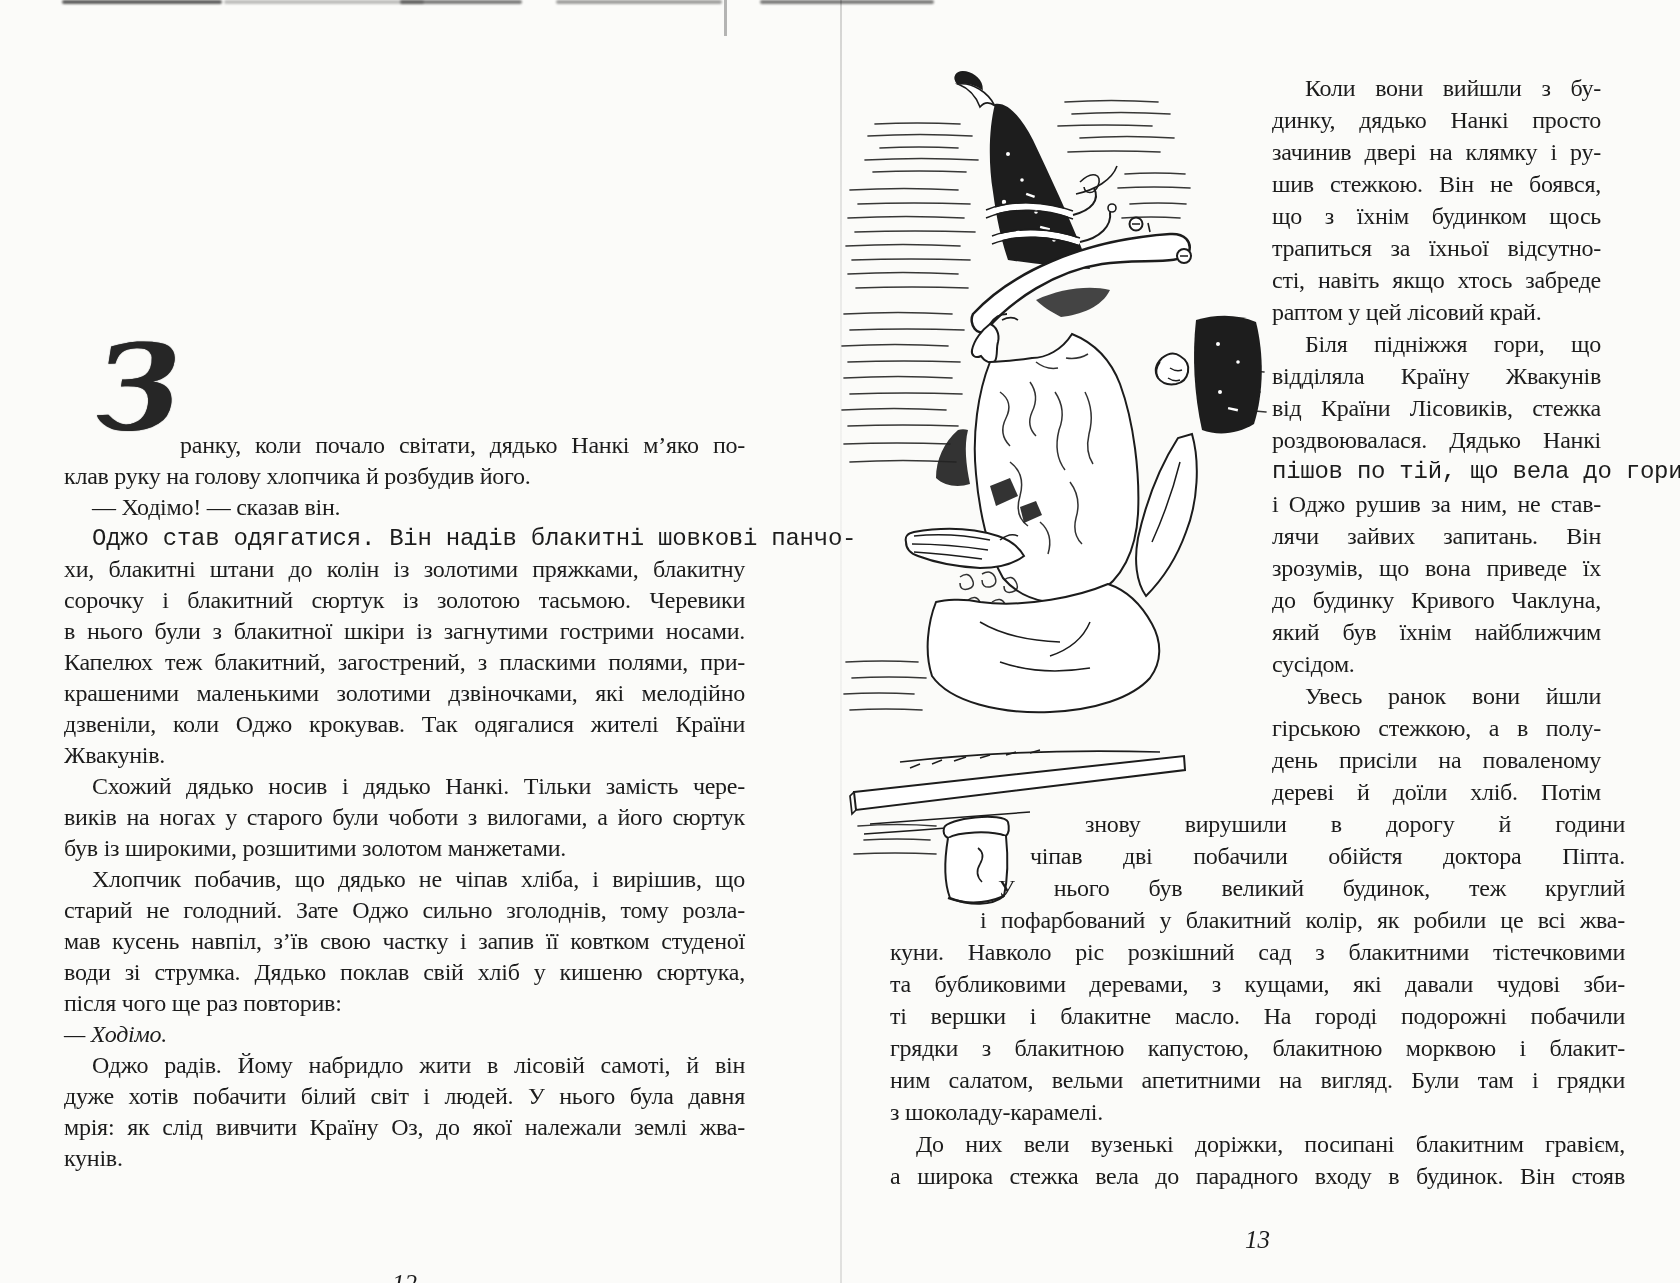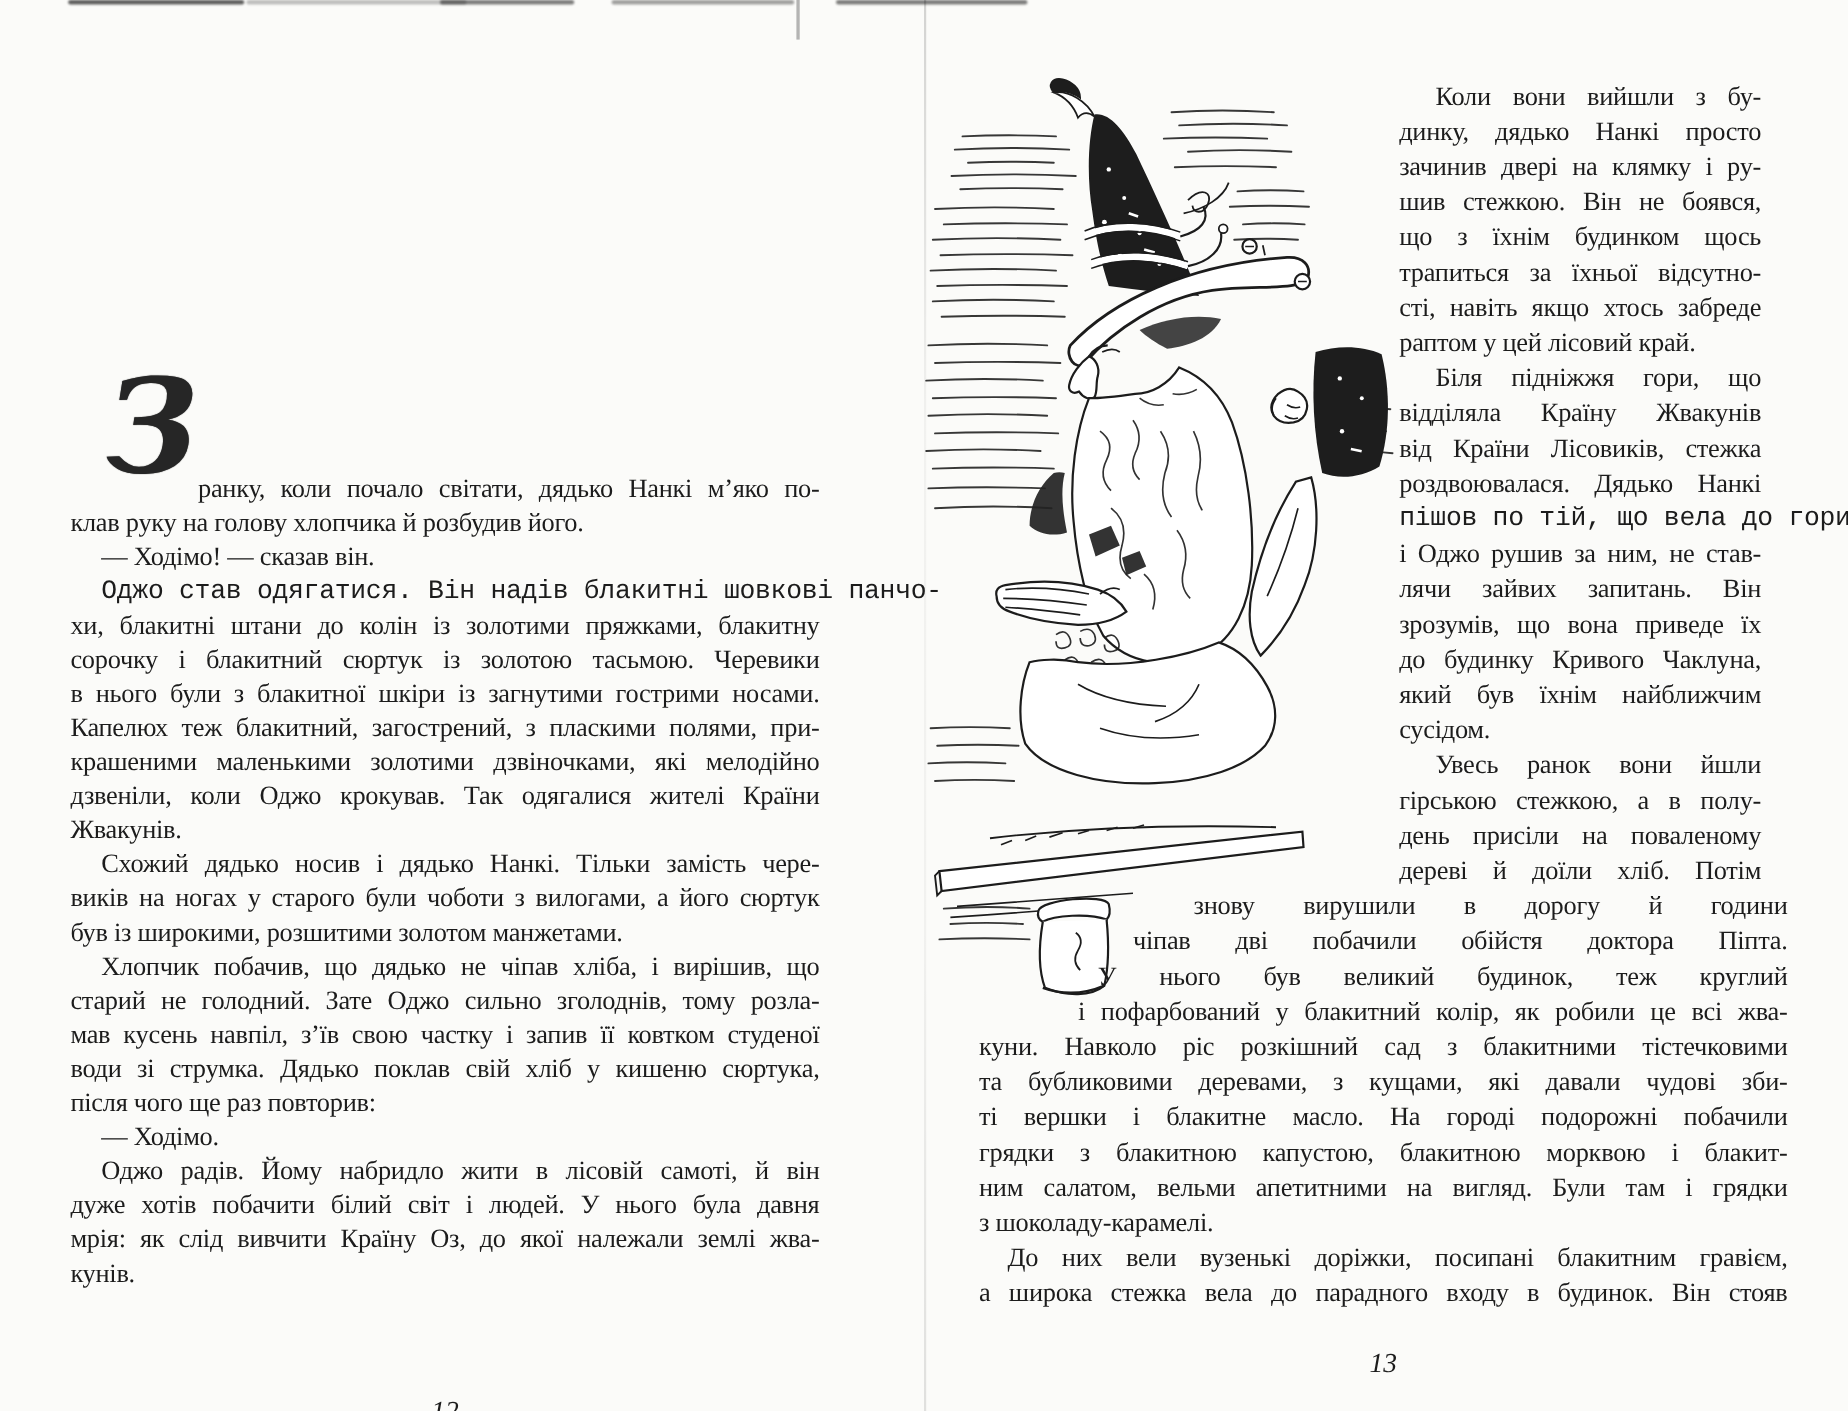--- a/index.html
+++ b/index.html
@@ -73,21 +73,21 @@
       <div class="tline">дзвеніли, коли Оджо крокував. Так одягалися жителі Країни</div>
       <div class="tline end">Жвакунів.</div>
       <div class="tline" style="margin-left: 28px;">Схожий дядько носив і дядько Нанкі. Тільки замість чере-</div>
       <div class="tline">виків на ногах у старого були чоботи з вилогами, а його сюртук</div>
       <div class="tline end">був із широкими, розшитими золотом манжетами.</div>
       <div class="tline" style="margin-left: 28px;">Хлопчик побачив, що дядько не чіпав хліба, і вирішив, що</div>
       <div class="tline">старий не голодний. Зате Оджо сильно зголоднів, тому розла-</div>
       <div class="tline">мав кусень навпіл, з’їв свою частку і запив її ковтком студеної</div>
       <div class="tline">води зі струмка. Дядько поклав свій хліб у кишеню сюртука,</div>
       <div class="tline end">після чого ще раз повторив:</div>
-      <div class="tline end" style="margin-left: 28px;">— Ходімо.</div>
+      <div class="tline end" style=" font-style: italic;">— Ходімо.</div>
       <div class="tline" style="margin-left: 28px;">Оджо радів. Йому набридло жити в лісовій самоті, й він</div>
       <div class="tline">дуже хотів побачити білий світ і людей. У нього була давня</div>
       <div class="tline">мрія: як слід вивчити Країну Оз, до якої належали землі жва-</div>
       <div class="tline end">кунів.</div>
     </div>
   <div class="pagenum" id="pagenum-left">12</div>
 </div>
 
 <div class="page" id="page-right">
 

